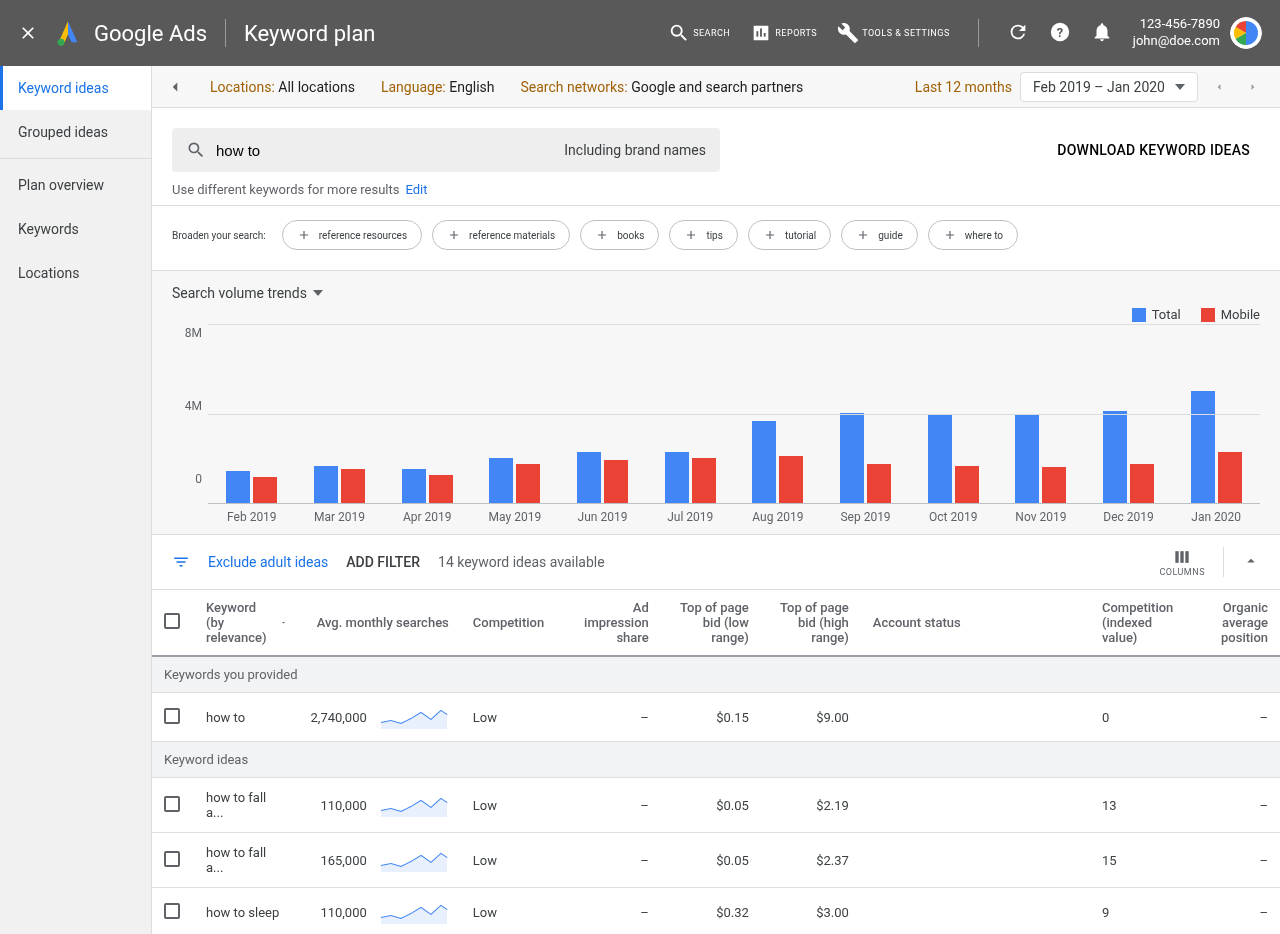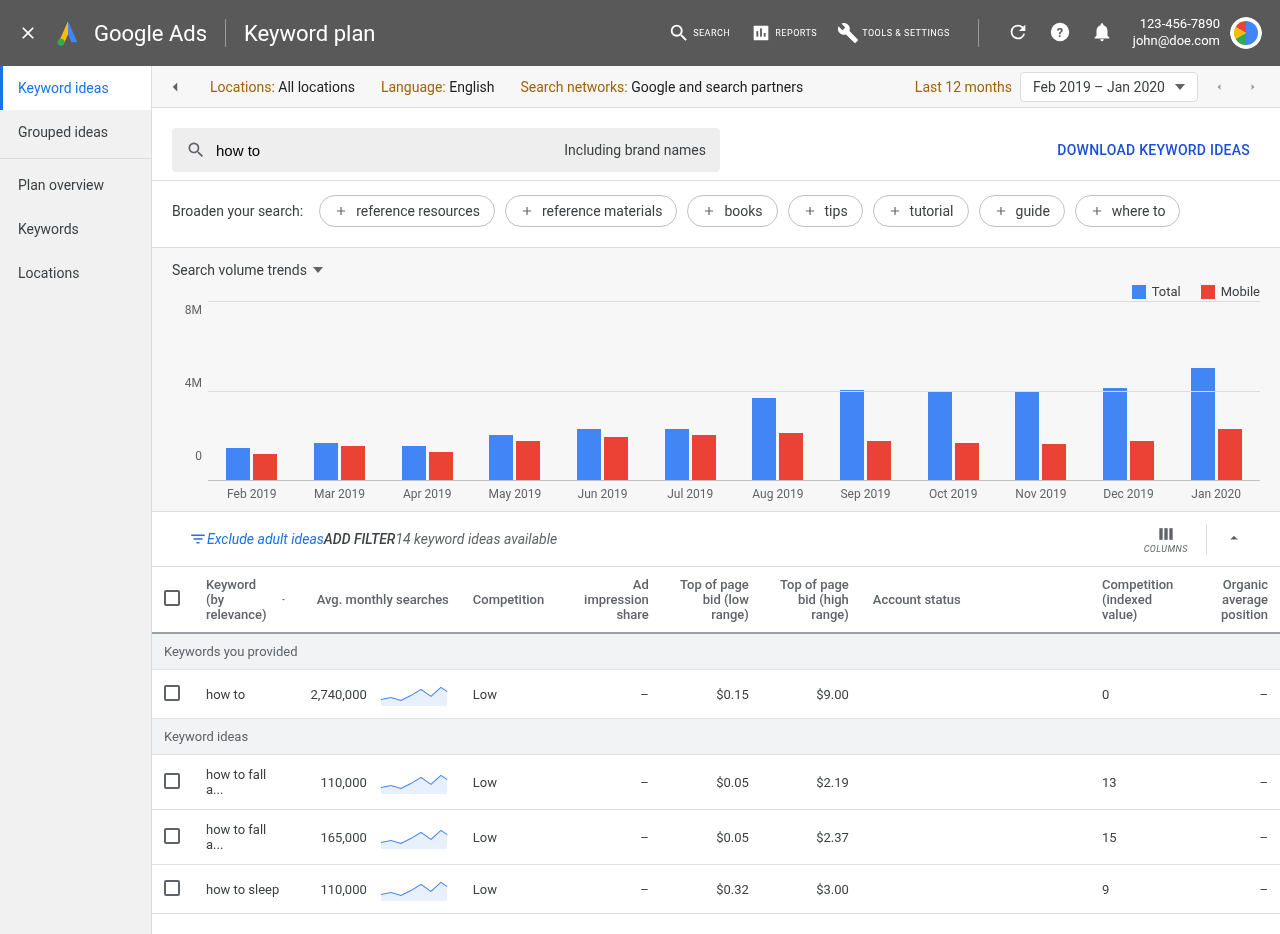--- a/index.html
+++ b/index.html
@@ -40,26 +40,26 @@
 .filters-bar .nav-btn { width: 26px; height: 26px; display: flex; align-items: center; justify-content: center; cursor: pointer; }
 .filters-bar .nav-btn svg { width: 12px; fill: #9aa0a6; }
 
 
 .search-area { padding: 20px 20px 8px; }
 .searchbox { width: 548px; height: 44px; background: #eeeeee; border-radius: 4px; display: flex; align-items: center; padding: 0 14px; gap: 10px; }
 .searchbox svg { width: 20px; height: 20px; fill: #5f6368; }
 .searchbox input { border: none; background: transparent; font-size: 15px; flex: 1; outline: none; }
 .searchbox .including { font-size: 14px; color: #3c4043; }
 .search-row { display: flex; align-items: center; }
-.download-link { margin-left: auto; color: #1d4ed8; font-weight: 500; font-size: 14px; letter-spacing: 0.25px; cursor: pointer; margin-right: 10px; }
+.download-link { margin-left: auto; color: #000000; font-weight: 500; font-size: 14px; letter-spacing: 0.25px; cursor: pointer; margin-right: 10px; }
 .hint { font-size: 13px; color: #5f6368; margin-top: 10px; }
 .hint a { color: #1a73e8; text-decoration: none; margin-left: 6px; cursor: pointer; }
 
 
-.broaden { padding: 14px 20px 20px; border-bottom: 1px solid #dadce0; display: flex; align-items: center; gap: 10px; font-size: 14px; flex-wrap: wrap; border-top: 1px solid #dadce0; }
+.broaden { padding: 14px 20px 20px; border-bottom: 1px solid #dadce0; display: flex; align-items: center; gap: 10px; font-size: 10px; flex-wrap: wrap; border-top: 1px solid #dadce0; }
 .broaden .bd-label { margin-right: 6px; }
 .chip { border: 1px solid #bdc1c6; border-radius: 18px; padding: 7px 14px; display: flex; align-items: center; gap: 8px; cursor: pointer; background: #fff; }
 .chip svg { width: 14px; height: 14px; }
 
 
 .chart-section { background: #f7f7f7; padding: 14px 20px 10px; border-bottom: 1px solid #dadce0; }
 .chart-header { display: flex; align-items: center; gap: 6px; font-size: 14px; cursor: pointer; margin-bottom: 6px; }
 .chart-header svg { width: 10px; fill: #5f6368; }
 .legend { display: flex; justify-content: flex-end; gap: 20px; font-size: 13px; margin-bottom: 2px; }
 .legend .lg { display: flex; align-items: center; gap: 6px; }
@@ -70,21 +70,21 @@
 .grid-line { position: absolute; left: 0; right: 0; border-top: 1px solid #dadce0; }
 .month { flex: 1; display: flex; flex-direction: column; align-items: center; }
 .month .pair { display: flex; align-items: flex-end; gap: 3px; height: 150px; }
 .month .bar { width: 24px; }
 .month .bar.total { background: #4285f4; }
 .month .bar.mobile { background: #ea4335; }
 .xlabels { display: flex; margin-left: 36px; }
 .xlabels .xlbl { flex: 1; text-align: center; font-size: 12px; color: #5f6368; padding-top: 6px; }
 
 
-.filter-row { display: flex; align-items: center; padding: 12px 37px; border-bottom: 1px solid #dadce0; font-size: 14px; font-style: italic; }
+.filter-row { display: flex; align-items: center; padding: 12px 20px; gap: 18px; border-bottom: 1px solid #dadce0; font-size: 14px; }
 .filter-row .funnel { width: 18px; fill: #1a73e8; }
 .filter-row .link { color: #1a73e8; cursor: pointer; }
 .filter-row .add-filter { font-weight: 500; cursor: pointer; }
 .filter-row .count { color: #5f6368; }
 .filter-row .right { margin-left: auto; display: flex; align-items: center; gap: 18px; text-align: center; }
 .filter-row .cols-btn { display: flex; flex-direction: column; align-items: center; font-size: 9px; letter-spacing: 0.5px; cursor: pointer; color: #5f6368; }
 .filter-row .cols-btn svg { width: 20px; }
 .filter-row .expand svg { width: 18px; }
 
 
@@ -210,20 +210,23 @@
     <div class="search-area">
       <div class="search-row">
         <div class="searchbox">
           <svg viewBox="0 0 24 24">
               <path d="M15.5 14h-.79l-.28-.27A6.47 6.47 0 0 0 16 9.5 6.5 6.5 0 1 0 9.5 16c1.61 0 3.09-.59 4.23-1.57l.27.28v.79l5 4.99L20.49 19l-4.99-5zm-6 0C7.01 14 5 11.99 5 9.5S7.01 5 9.5 5 14 7.01 14 9.5 11.99 14 9.5 14z"></path>
             </svg>
           <input value="how to" style="">
           <span class="including">Including brand names</span>
         </div>
         <span class="download-link">DOWNLOAD KEYWORD IDEAS</span>
+      </div>
+      <div class="hint">
+        <span>Use different keywords for more results</span><a>Edit</a>
       </div>
     </div>
 
     <div class="broaden">
       <span class="bd-label">Broaden your search:</span>
       <div id="chips-container" style="display:contents"><div class="chip">
             <svg viewBox="0 0 24 24" fill="#5f6368">
               <path d="M19 13h-6v6h-2v-6H5v-2h6V5h2v6h6v2z"></path>
             </svg>
             <span>reference resources</span>

